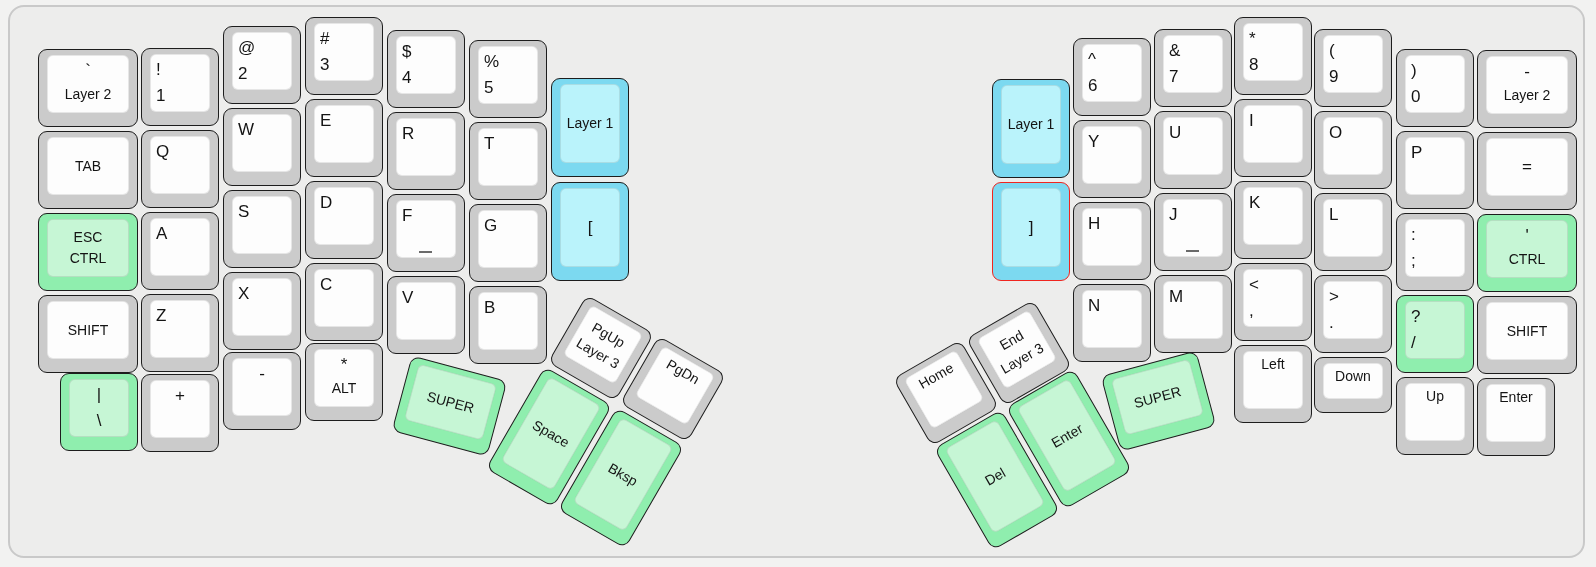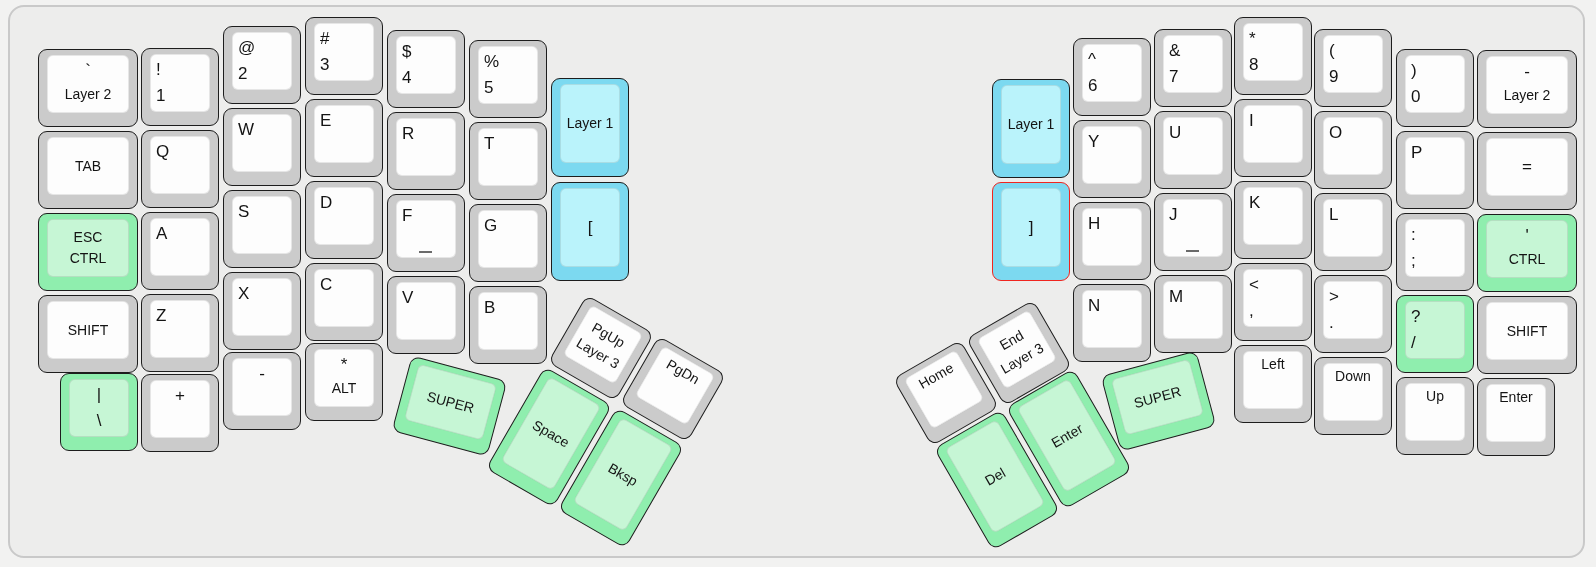--- a/index.html
+++ b/index.html
@@ -327,21 +327,21 @@
       <div class="keytop va-top la-left">
         <div class="kline" style="font-size: 17px; line-height: 26px;">L</div>
       </div>
     </div>
     <div class="key white" style="left: 1314px; top: 275px; width: 78px; height: 78px;">
       <div class="keytop va-top la-left">
         <div class="kline" style="font-size: 17px; line-height: 26px;">&gt;</div>
         <div class="kline" style="font-size: 17px; line-height: 26px;">.</div>
       </div>
     </div>
-    <div class="key white" style="left: 1314px; top: 357px; width: 78px; height: 78px;">
+    <div class="key white" style="left: 1314px; top: 357px; width: 78px; height: 56px;">
       <div class="keytop va-top la-center">
         <div class="kline" style="font-size: 14px; line-height: 21px;">Down</div>
       </div>
     </div>
     <div class="key white" style="left: 1396px; top: 49px; width: 78px; height: 78px;">
       <div class="keytop va-top la-left">
         <div class="kline" style="font-size: 17px; line-height: 26px;">)</div>
         <div class="kline" style="font-size: 17px; line-height: 26px;">0</div>
       </div>
     </div>

